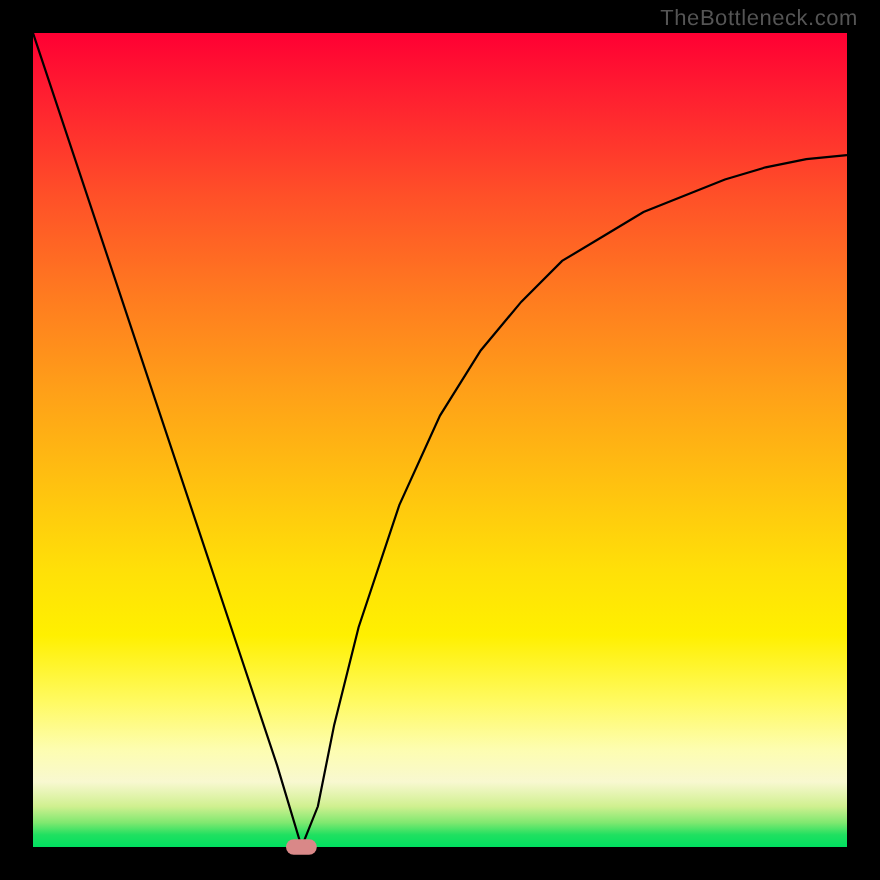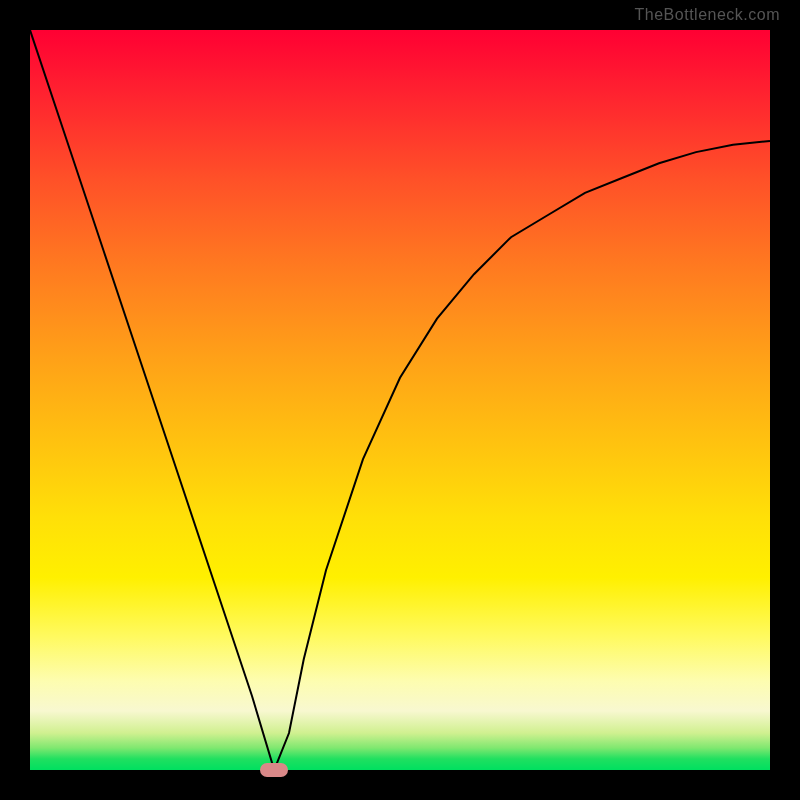--- a/index.html
+++ b/index.html
@@ -8,21 +8,21 @@
     height: 800px;
     background: #000;
     position: relative;
     font-family: Arial, sans-serif;
   }
   .watermark {
     position: absolute;
     top: 6px;
     right: 20px;
     color: #555;
-    font-size: 16px;
+    font-size: 20px;
     font-weight: 500;
     z-index: 10;
     letter-spacing: 0.5px;
   }
   .plot-area {
     position: absolute;
     left: 30px;
     top: 30px;
     width: 740px;
     height: 740px;

